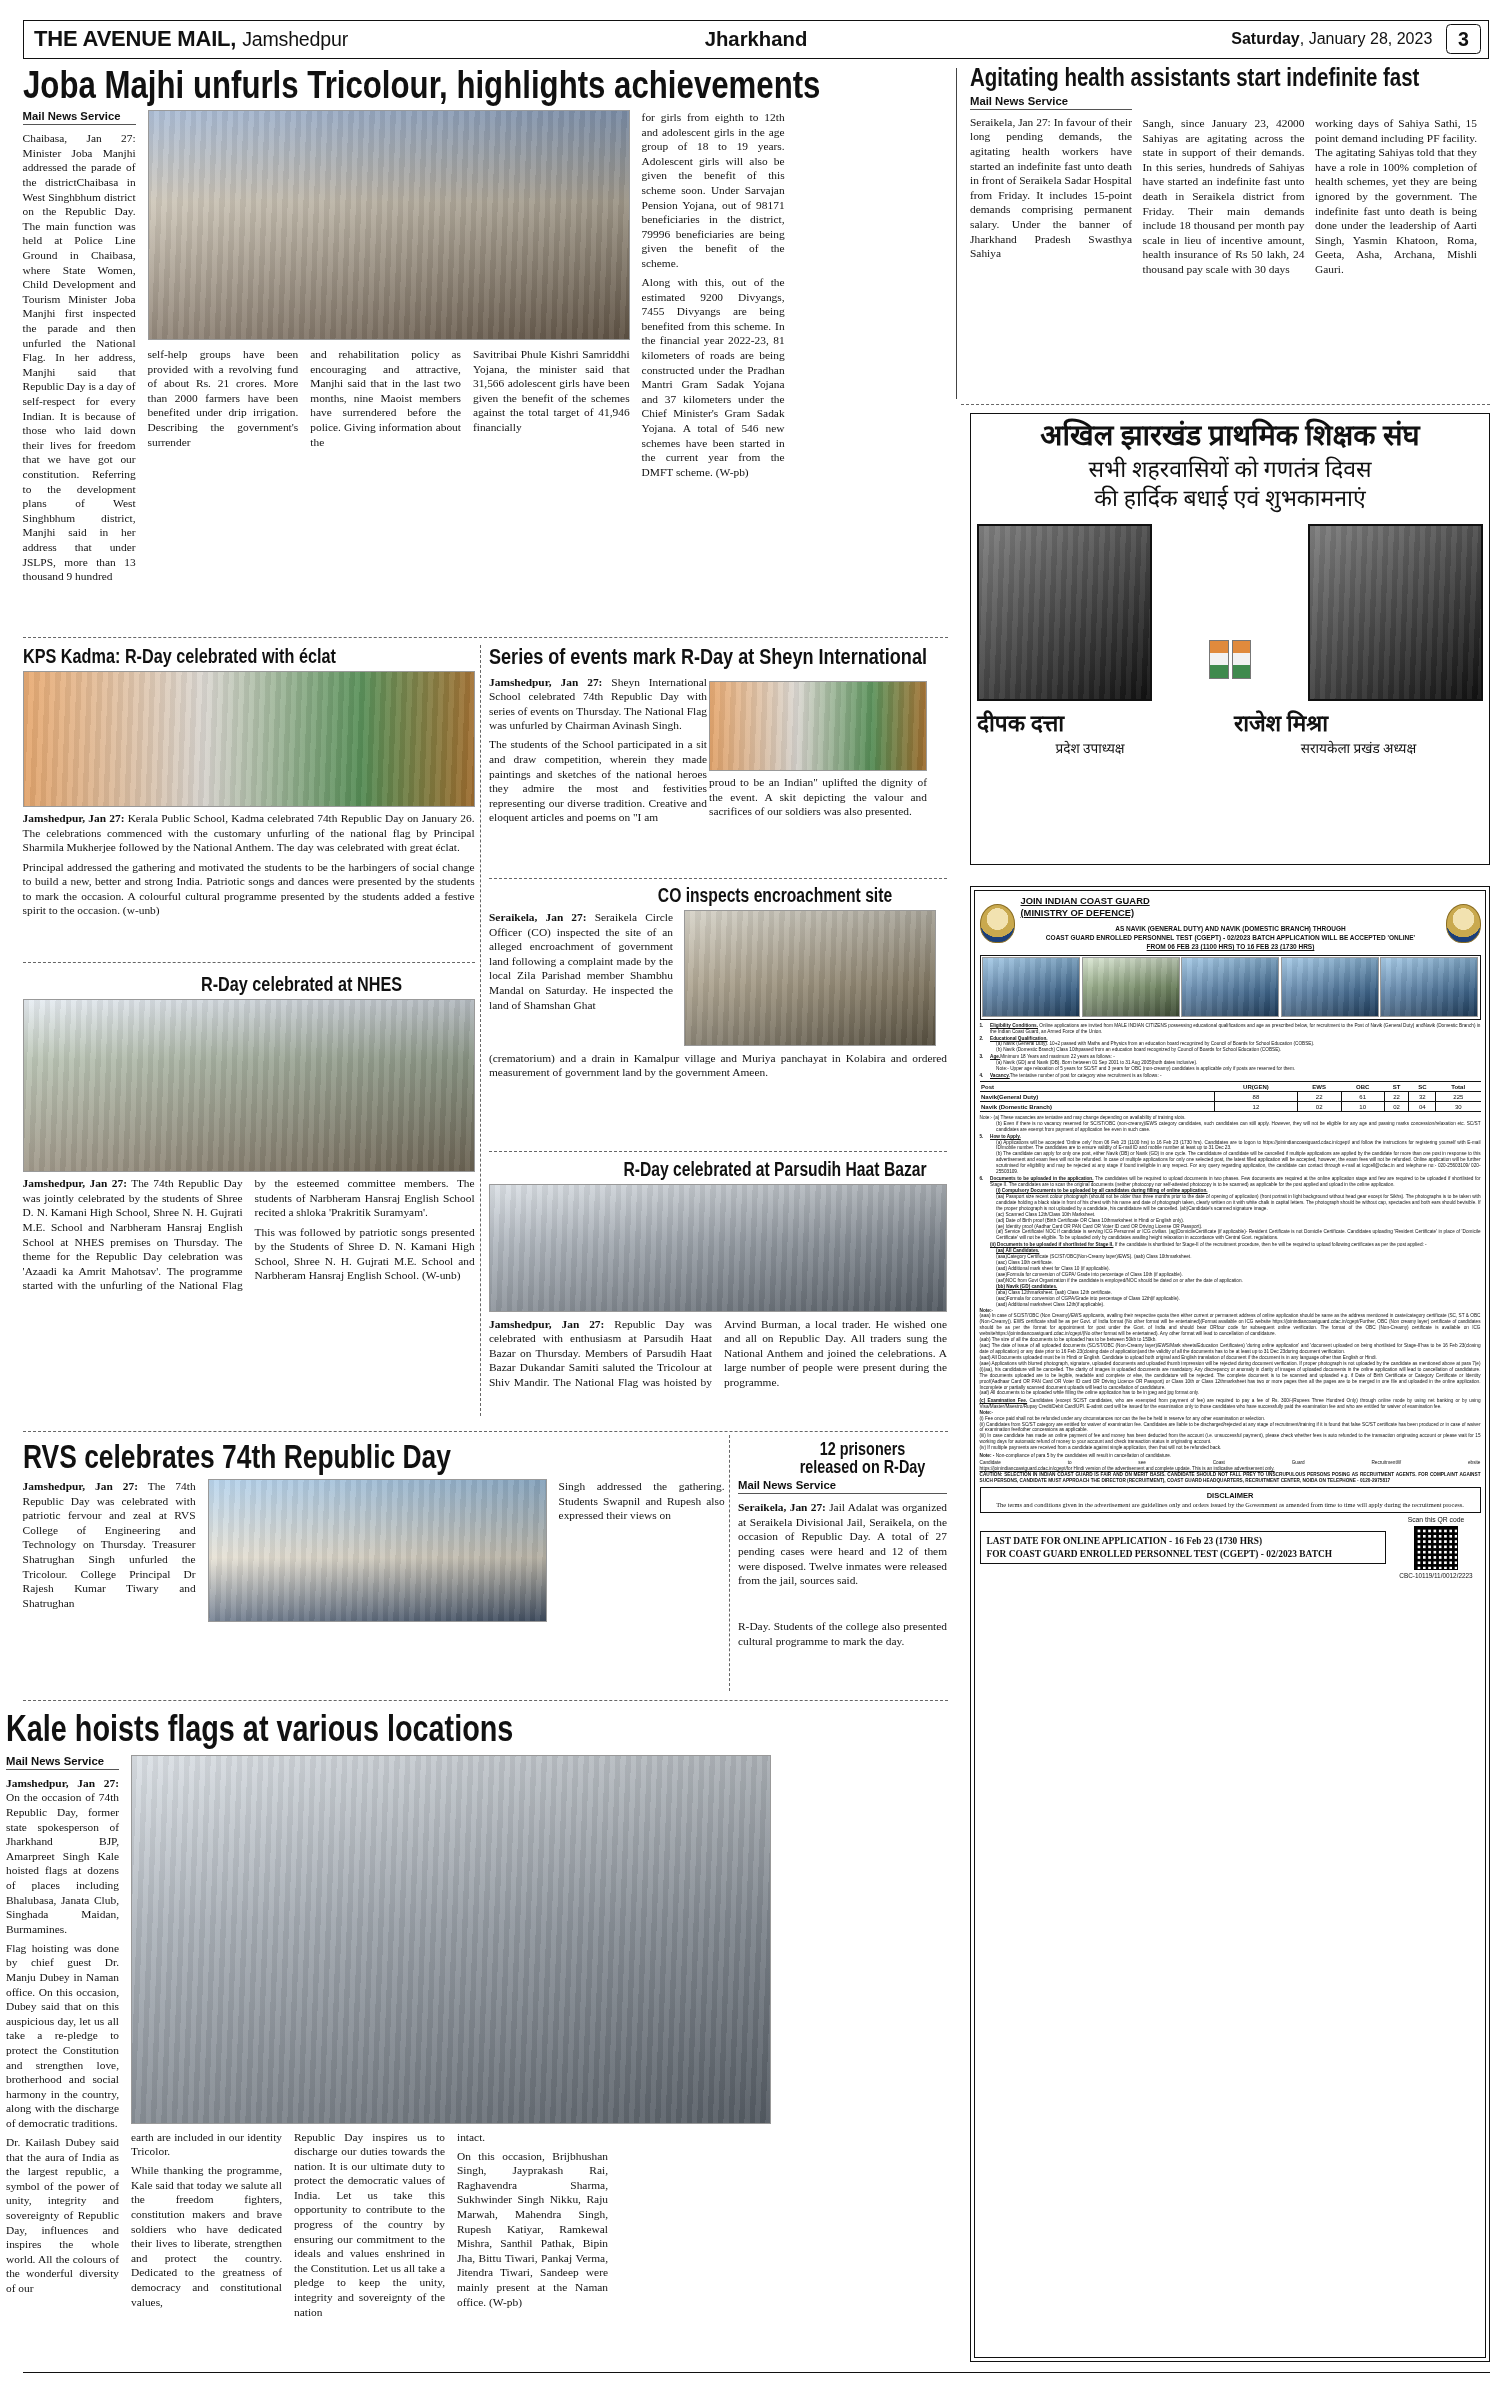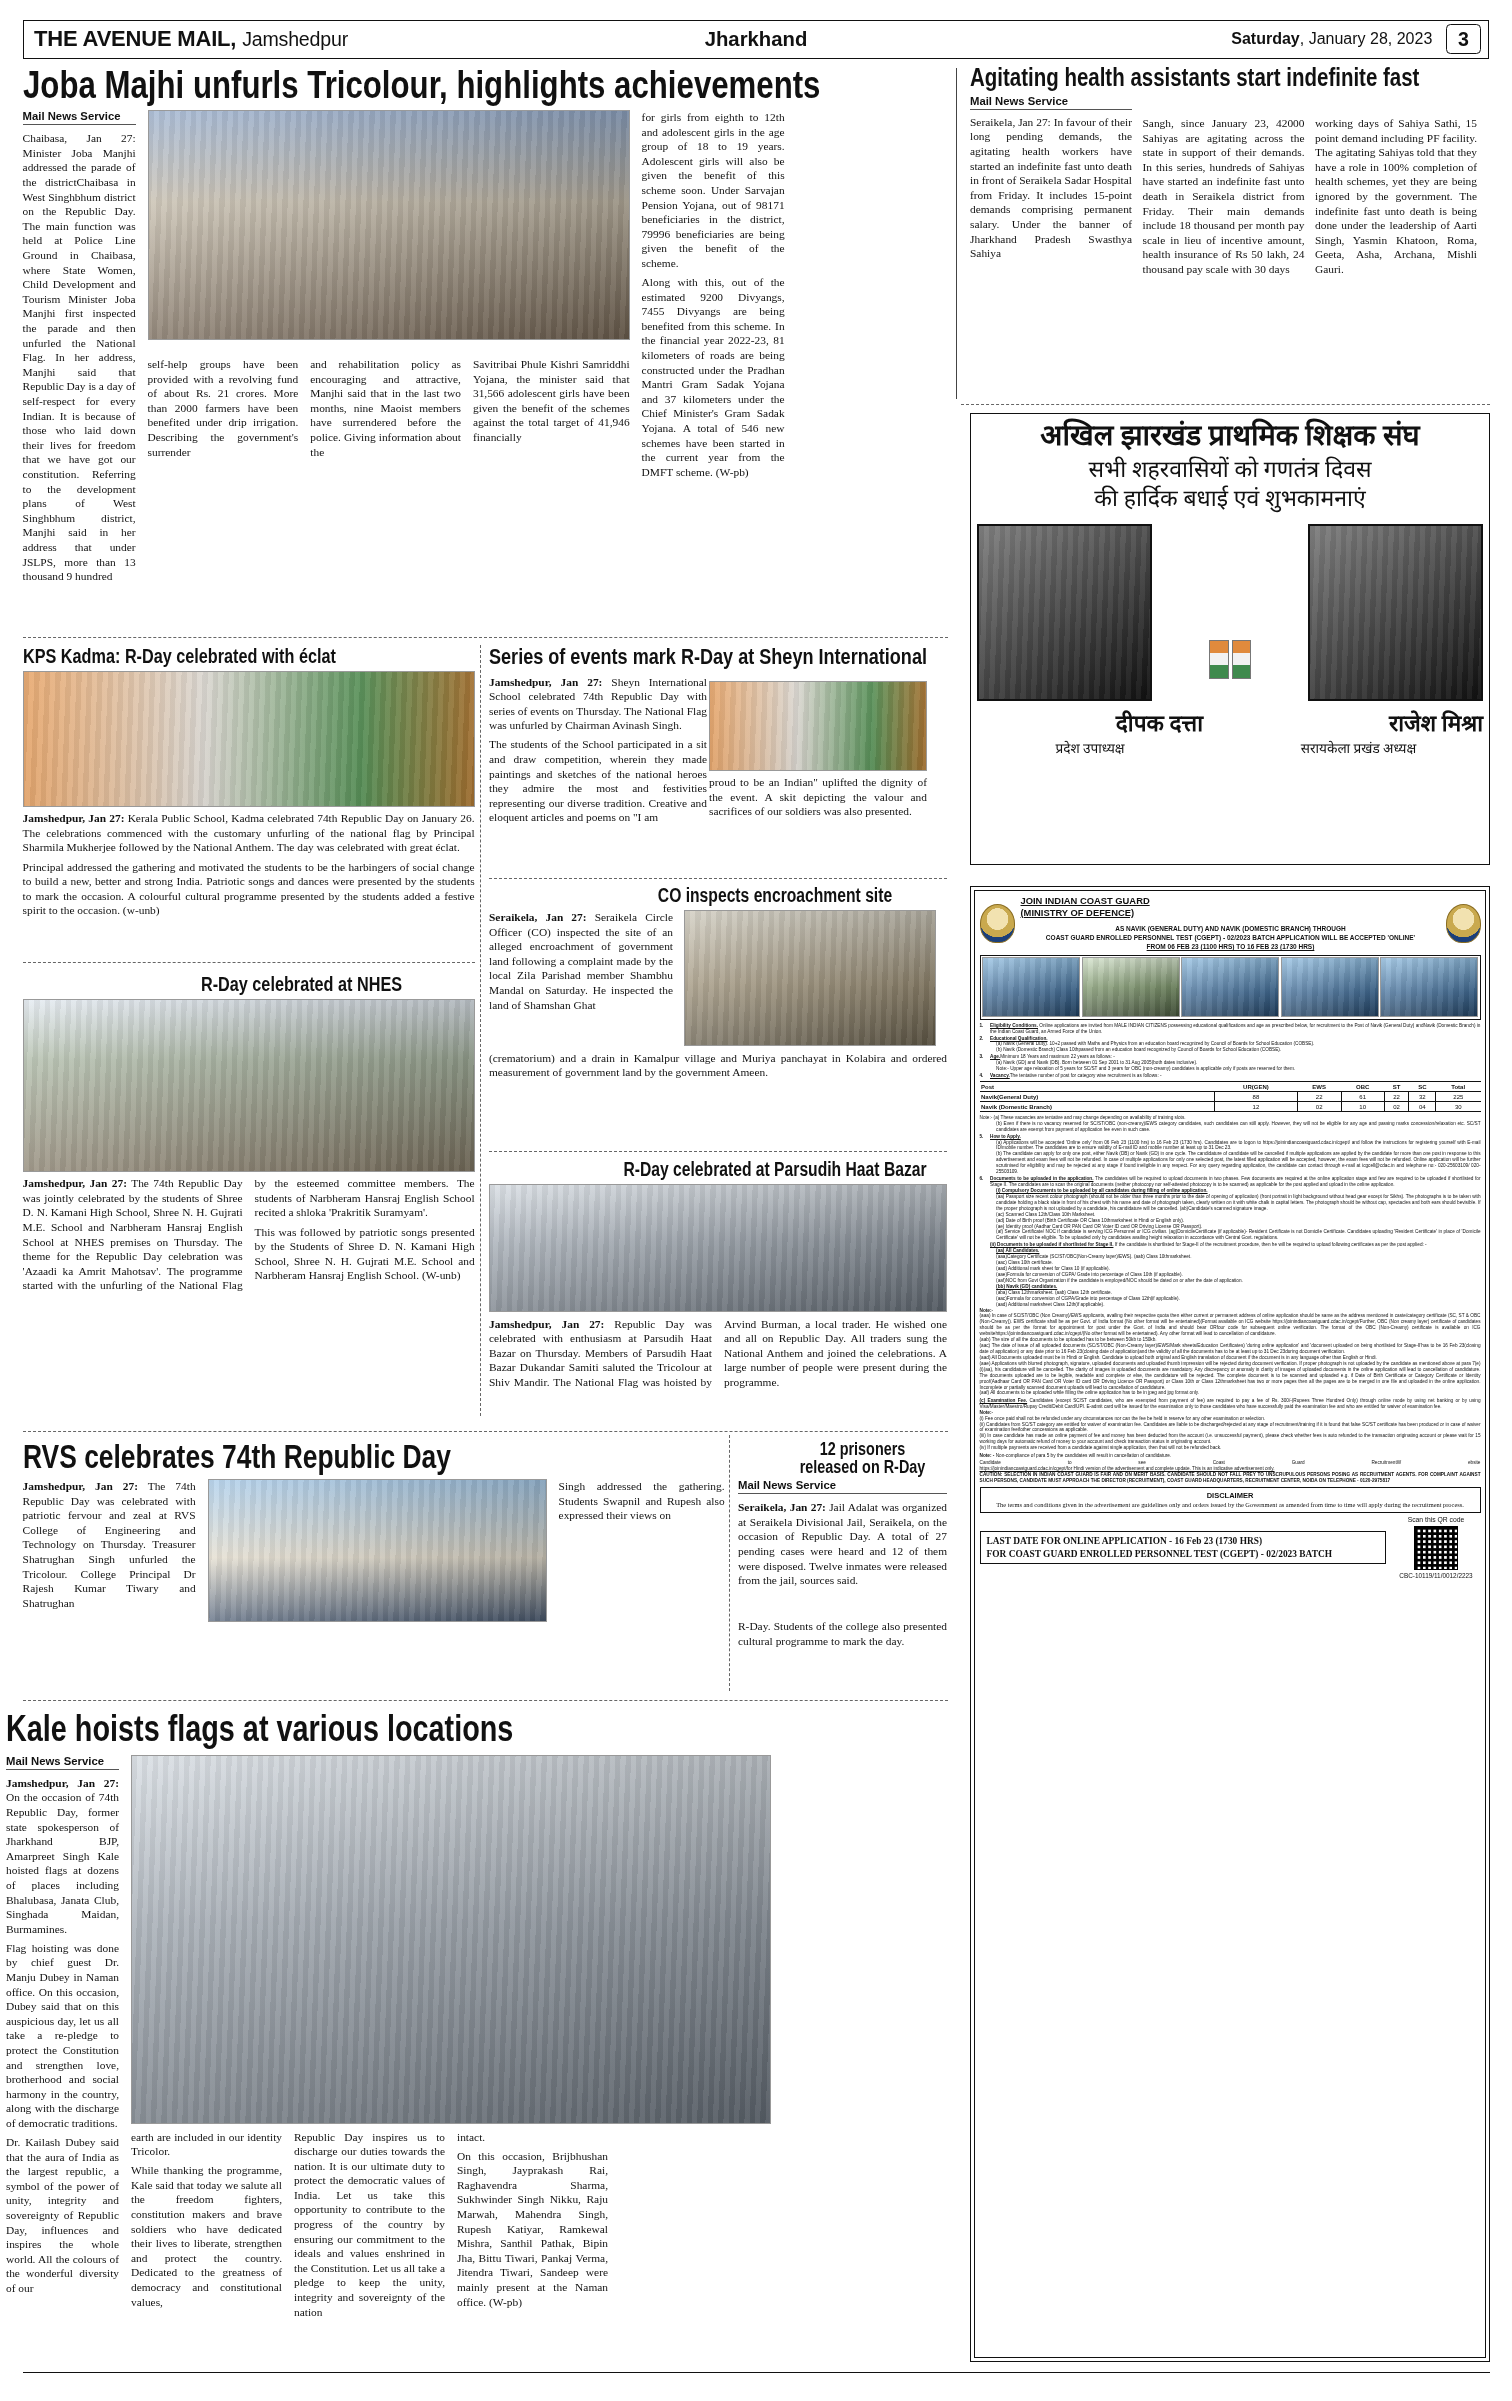--- a/index.html
+++ b/index.html
@@ -129,21 +129,21 @@
     background-image:
       linear-gradient(90deg,#000 50%,transparent 50%),
       linear-gradient(#000 50%,transparent 50%);
     background-size: 5.3px 5.3px, 5.3px 5.3px;
     background-color:#fff; border:1.5px solid #000;
   }
 
   .ad-hindi-inner { border:1.5px solid #111; height:100%; padding:6px; }
   .hindi-1 { font-family:"Liberation Serif", serif; font-weight:bold; font-size:29px; text-align:center; line-height:1.1; }
   .hindi-2 { font-family:"Liberation Serif", serif; font-size:23px; text-align:center; line-height:1.25; }
-  .hindi-name { font-family:"Liberation Serif", serif; font-weight:bold; font-size:22.6px; text-align:right; }
+  .hindi-name { font-family:"Liberation Serif", serif; font-weight:bold; font-size:22.6px; text-align:left; }
   .hindi-role { font-family:"Liberation Serif", serif; font-size:13.6px; text-align:center; }
   .tri-flag { width:19.6px;height:39px; background:linear-gradient(180deg,#e08a3c 0 33%, #f2f2f2 33% 66%, #3f8a4d 66% 100%); border:0.8px solid #777;}
 </style>
 </head>
 <body>
 
 <div class="page">
 
   <div class="masthead">
     <div class="mh-left">
@@ -163,21 +163,21 @@
     <div class="hl" style="font-size:39px; width:1152px; margin-bottom:6px;">Joba Majhi unfurls Tricolour, highlights achievements</div>
 
     <div style="display:flex; gap:12px;">
       <div style="width:113px;">
         <div class="byline">Mail News Service</div>
         <div class="rule"></div>
         <div class="body-text" style="margin-top:6px;">Chaibasa, Jan 27: Minister Joba Manjhi addressed the parade of the districtChaibasa in West Singhbhum district on the Republic Day. The main function was held at Police Line Ground in Chaibasa, where State Women, Child Development and Tourism Minister Joba Manjhi first inspected the parade and then unfurled the National Flag. In her address, Manjhi said that Republic Day is a day of self-respect for every Indian. It is because of those who laid down their lives for freedom that we have got our constitution. Referring to the development plans of West Singhbhum district, Manjhi said in her address that under JSLPS, more than 13 thousand 9 hundred</div>
       </div>
       <div style="width:482px;">
         <div class="photo ph-stage" style="height:230px;"></div>
-        <div style="display:flex; gap:12px; margin-top:17px;">
+        <div style="display:flex; gap:12px; margin-top:7px;">
           <div class="body-text" style="width:151px;">self-help groups have been provided with a revolving fund of about Rs. 21 crores. More than 2000 farmers have been benefited under drip irrigation. Describing the government's surrender</div>
           <div class="body-text" style="width:151px;">and rehabilitation policy as encouraging and attractive, Manjhi said that in the last two months, nine Maoist members have surrendered before the police. Giving information about the</div>
           <div class="body-text" style="width:157px;">Savitribai Phule Kishri Samriddhi Yojana, the minister said that 31,566 adolescent girls have been given the benefit of the schemes against the total target of 41,946 financially</div>
         </div>
       </div>
       <div style="width:143px;">
         <div class="body-text">for girls from eighth to 12th and adolescent girls in the age group of 18 to 19 years. Adolescent girls will also be given the benefit of this scheme soon. Under Sarvajan Pension Yojana, out of 98171 beneficiaries in the district, 79996 beneficiaries are being given the benefit of the scheme.</div>
         <div class="body-text" style="margin-top:4.5px;">Along with this, out of the estimated 9200 Divyangs, 7455 Divyangs are being benefited from this scheme. In the financial year 2022-23, 81 kilometers of roads are being constructed under the Pradhan Mantri Gram Sadak Yojana and 37 kilometers under the Chief Minister's Gram Sadak Yojana. A total of 546 new schemes have been started in the current year from the DMFT scheme. (W-pb)</div>
       </div>
     </div>

